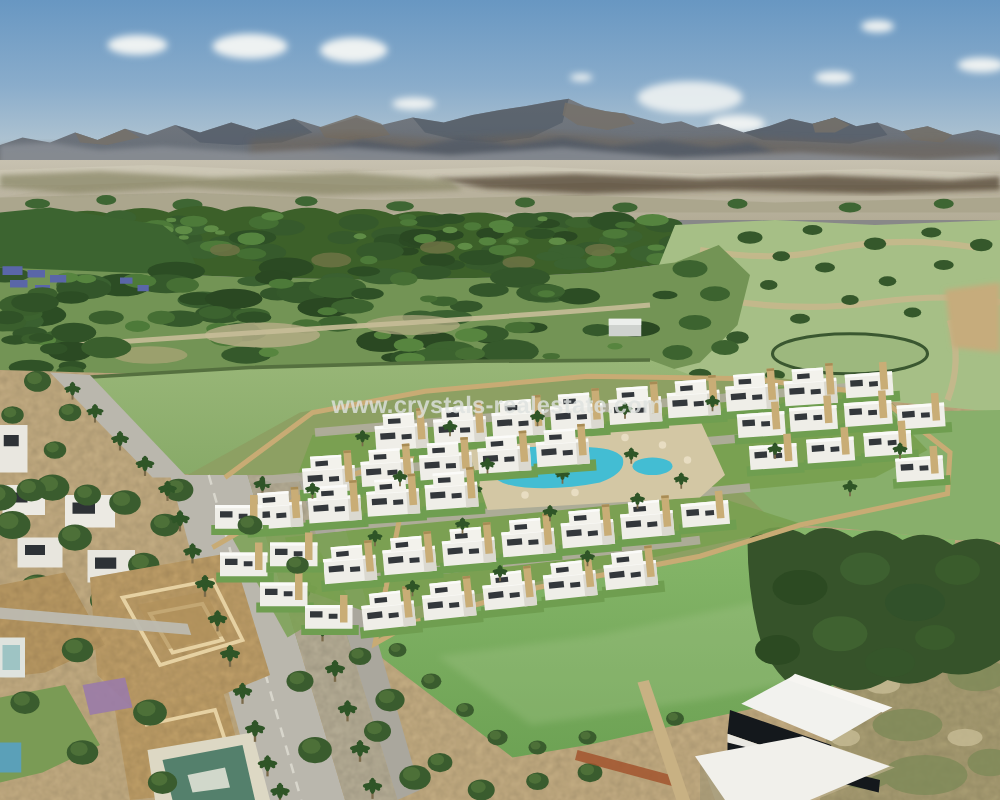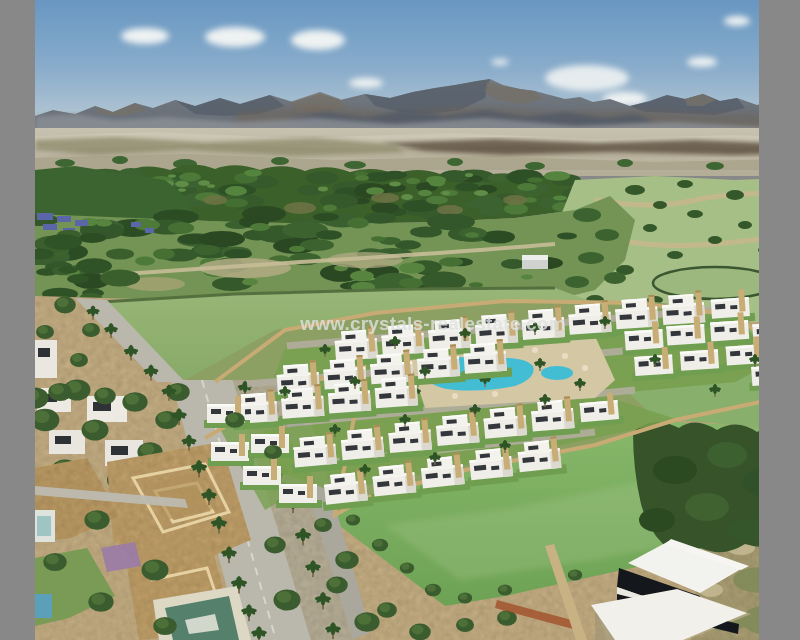--- a/index.html
+++ b/index.html
@@ -1,16 +1,16 @@
 <!DOCTYPE html>
 <html><head>
 <meta charset="utf-8">
 <style>
   html,body{margin:0;padding:0;background:#888;}
-  .scene{position:relative;width:724px;height:640px;overflow:hidden;font-family:"Liberation Sans",sans-serif;padding-left:35px;}
+  .scene{position:relative;width:800px;height:640px;overflow:hidden;font-family:"Liberation Sans",sans-serif;}
   svg{display:block;}
 </style>
 </head>
 <body>
 <div class="scene">
 <svg width="800" height="640" viewBox="0 0 800 640">
 <defs>
   <linearGradient id="sky" x1="0" y1="0" x2="0" y2="1">
     <stop offset="0" stop-color="#6897c2"></stop>
     <stop offset="0.45" stop-color="#89accb"></stop>

